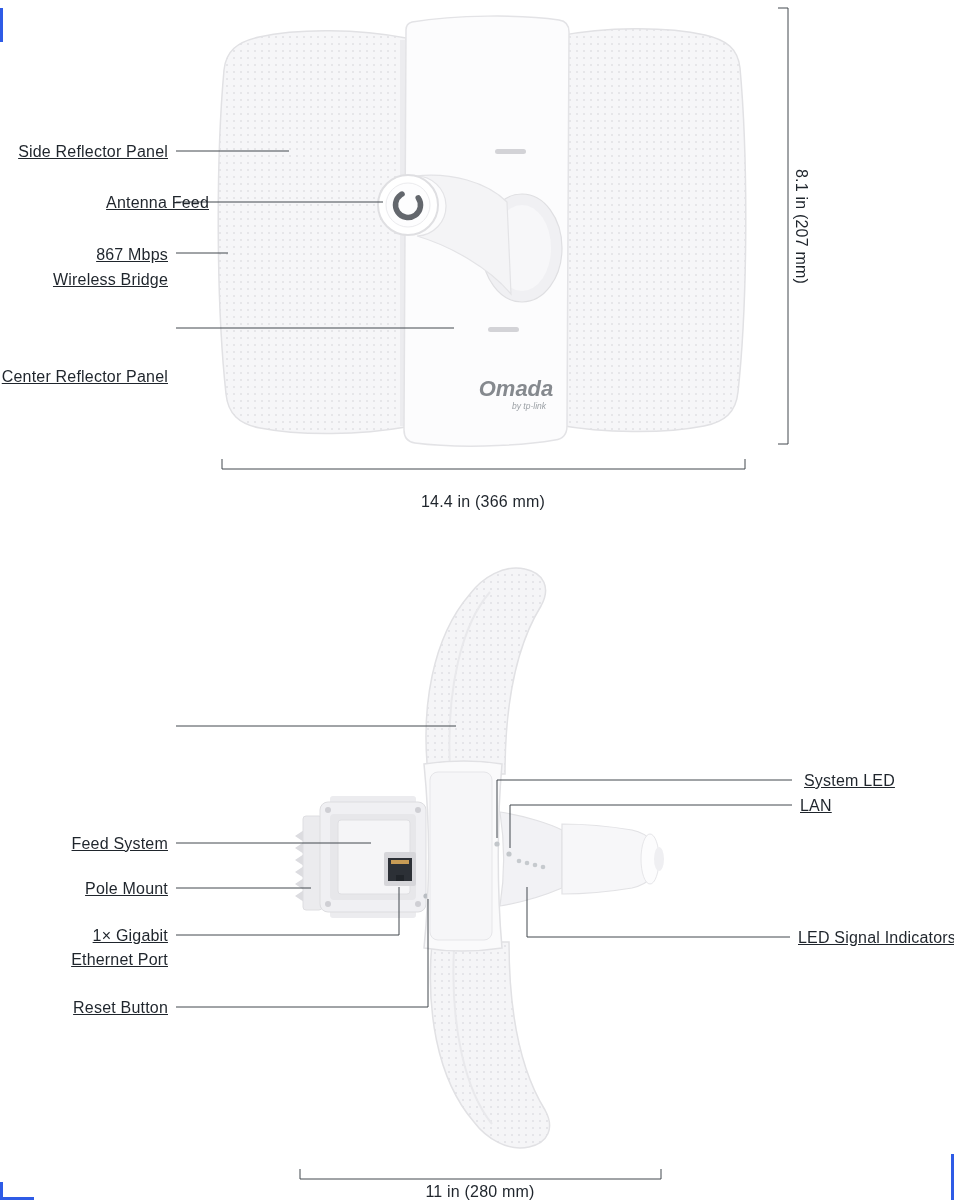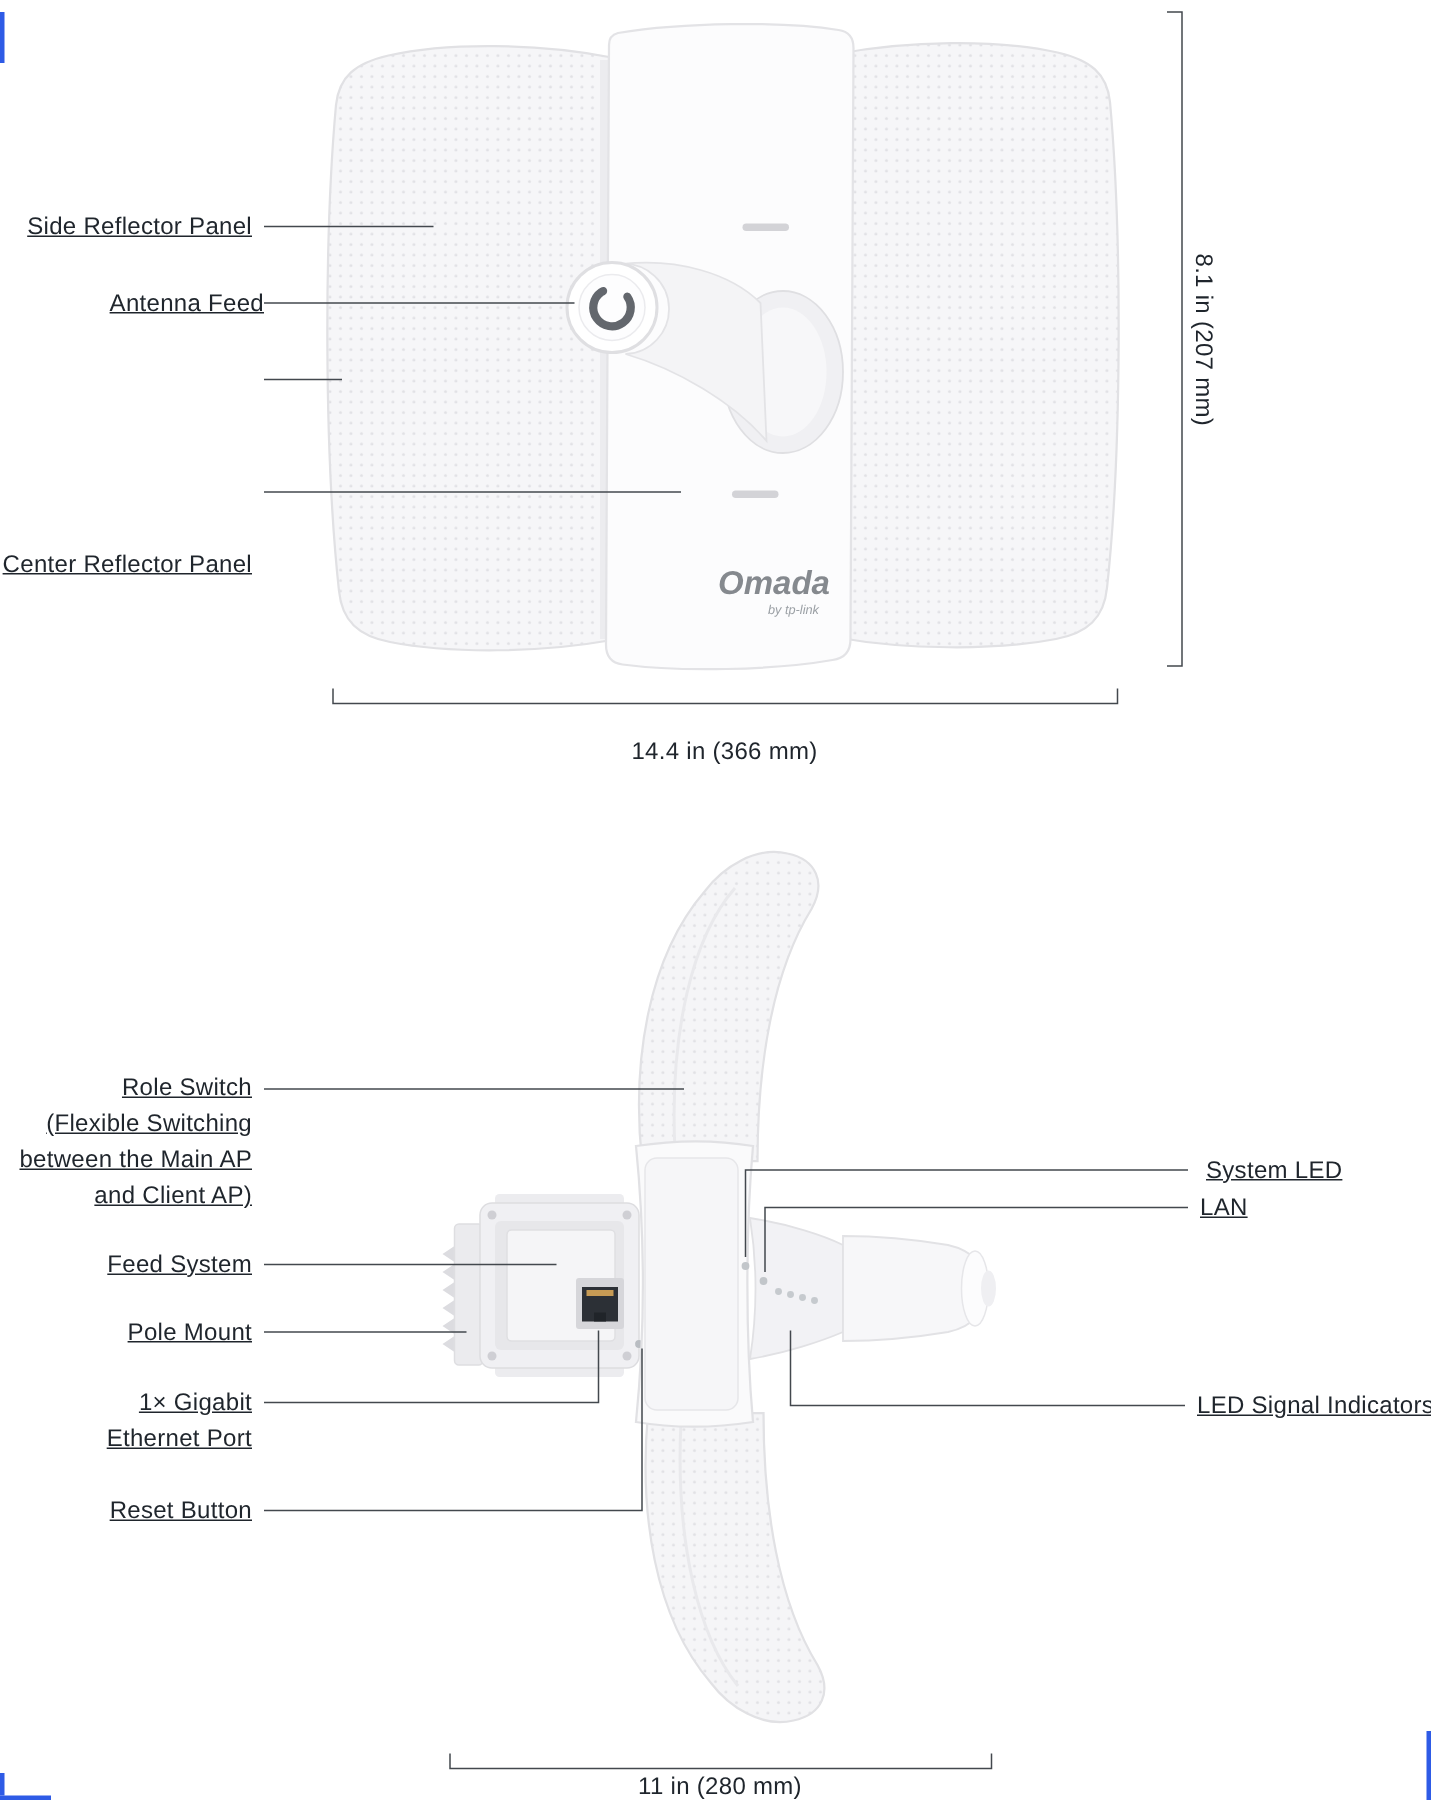--- a/index.html
+++ b/index.html
@@ -152,35 +152,33 @@
       <polyline points="792,780 497,780 497,838"></polyline>
       <polyline points="792,805 510,805 510,848"></polyline>
       <polyline points="790,937 527,937 527,887"></polyline>
 
       <polyline points="300,1169 300,1179 661,1179 661,1169"></polyline>
     </g>
   </svg>
 
   <div class="label right-align" style="right:786px;top:140px;">Side Reflector Panel</div>
 
-  <div class="label right-align" style="right:778px;top:191px;">Antenna Feed</div>
-
+  <div class="label right-align" style="right:745px;top:191px;">Antenna Feed</div>
+
+  <div class="label right-align" style="right:786px;top:242px;line-height:25px;">
+    <div>867 Mbps</div>
+    <div>Wireless Bridge</div>
+  </div>
 
   <div class="label right-align" style="right:786px;top:317px;margin-top:48px;">Center Reflector Panel</div>
 
   <div class="dim-label vertical" style="left:792px;top:152px;">8.1 in (207 mm)</div>
 
   <div class="dim-label center" style="left:483px;top:473px;margin-top:20px;">14.4 in (366 mm)</div>
 
-  <div class="label right-align" style="right:786px;top:714px;">
-    <div>Role Switch</div>
-    <div>(Flexible Switching</div>
-    <div>between the Main AP</div>
-    <div>and Client AP)</div>
-  </div>
 
   <div class="label right-align" style="right:786px;top:832px;">Feed System</div>
 
   <div class="label right-align" style="right:786px;top:877px;">Pole Mount</div>
 
   <div class="label right-align" style="right:786px;top:924px;">
     <div>1× Gigabit</div>
     <div>Ethernet Port</div>
   </div>
 

